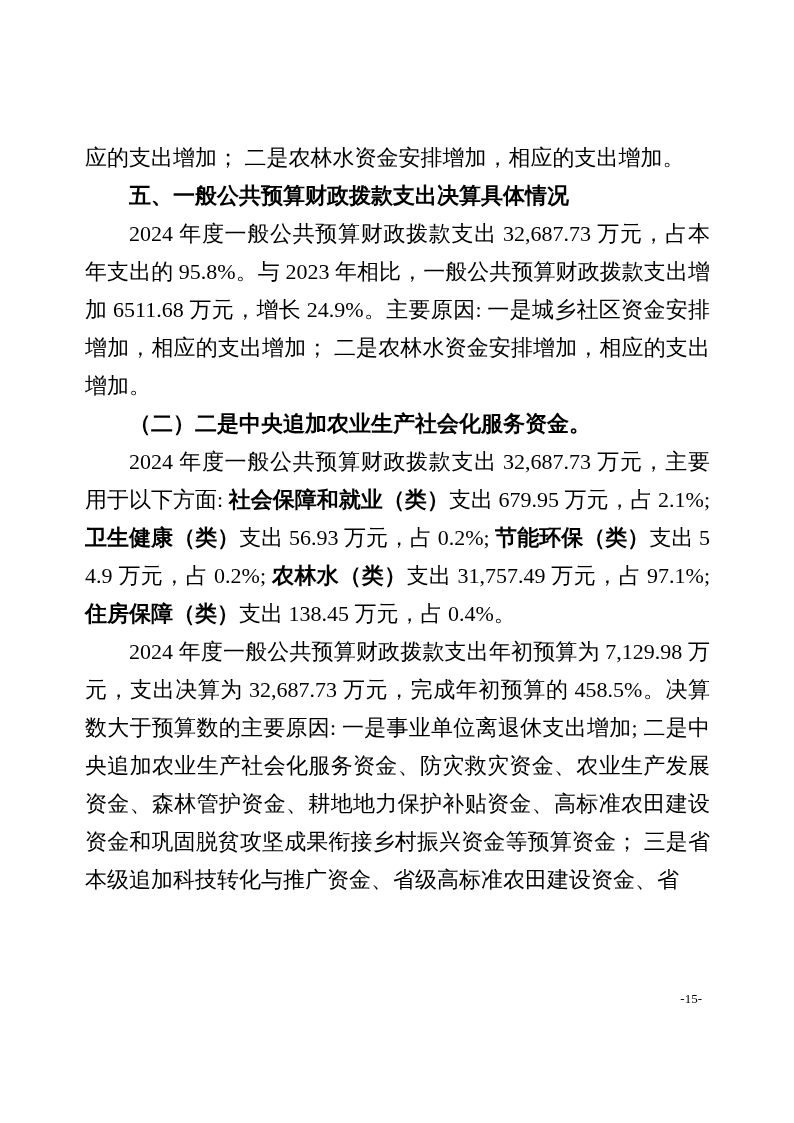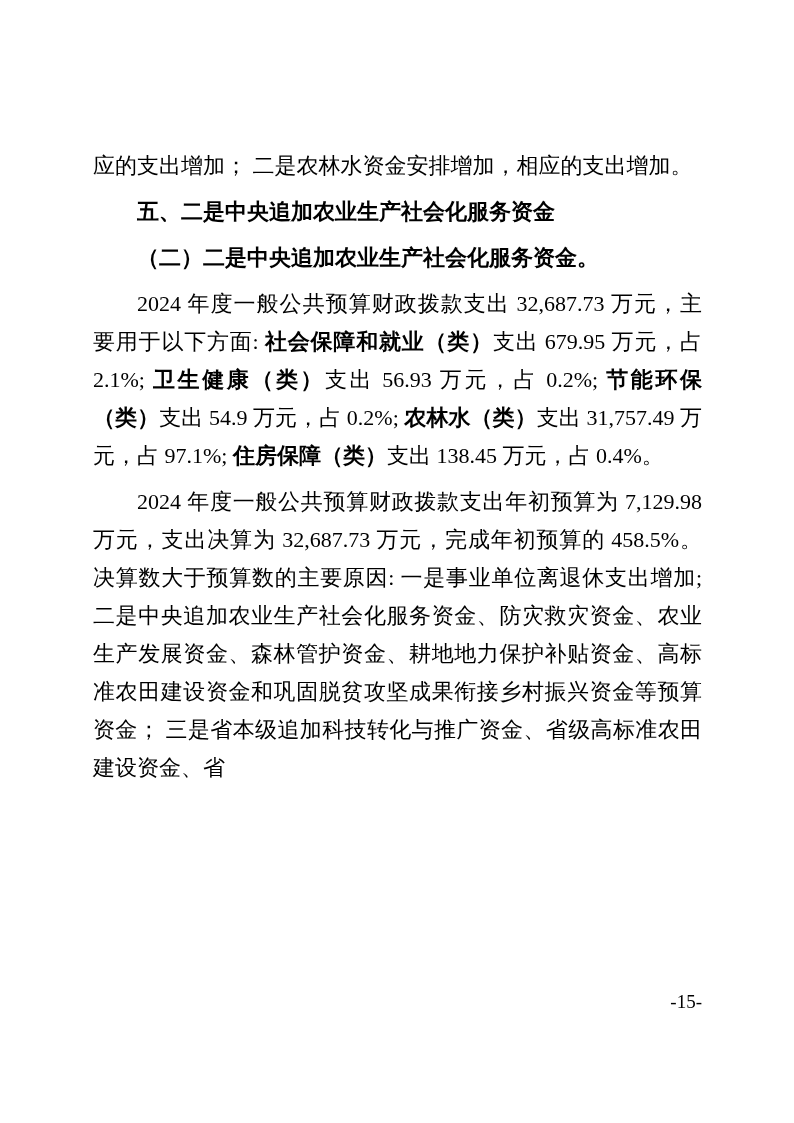--- a/index.html
+++ b/index.html
@@ -20,48 +20,49 @@
     position: absolute;
     left: 85px;
     top: 139px;
     width: 625px;
     font-size: 22px;
     line-height: 38px;
     text-align: justify;
     word-break: break-all;
   }
   p.para {
-    margin: 8px;
+    margin: 0;
     padding: 0;
     text-indent: 2em;
   }
   p.para.no-indent {
     text-indent: 0;
   }
   p.para.heading {
     font-family: "Liberation Sans", sans-serif;
     font-weight: bold;
     text-align: left;
   }
   .run { font-weight: normal; }
   .run.bold { font-weight: bold; }
   .page-number {
     position: absolute;
     top: 991px;
     right: 92px;
-    font-size: 19px;
+    font-size: 13px;
     font-family: "Liberation Serif", serif;
     color: #000000;
   }
 </style>
 </head>
 <body>
 
 <div class="page">
   <div class="doc-content">
       <p class="para no-indent"><span class="run">应的支出增加； 二是农林水资金安排增加，相应的支出增加。</span></p>
-      <p class="para heading"><span class="run bold">五、二是中央追加农业生产社会化服务资金</span></p>
+      <p class="para heading"><span class="run bold">五、一般公共预算财政拨款支出决算具体情况</span></p>
+      <p class="para"><span class="run">2024 年度一般公共预算财政拨款支出 32,687.73 万元，占本年支出的 95.8%。与 2023 年相比，一般公共预算财政拨款支出增加 6511.68 万元，增长 24.9%。主要原因: 一是城乡社区资金安排增加，相应的支出增加； 二是农林水资金安排增加，相应的支出增加。</span></p>
       <p class="para heading"><span class="run bold">（二）二是中央追加农业生产社会化服务资金。</span></p>
       <p class="para"><span class="run">2024 年度一般公共预算财政拨款支出 32,687.73 万元，主要用于以下方面: </span><span class="run bold">社会保障和就业（类）</span><span class="run">支出 679.95 万元，占 2.1%; </span><span class="run bold">卫生健康（类）</span><span class="run">支出 56.93 万元，占 0.2%; </span><span class="run bold">节能环保（类）</span><span class="run">支出 54.9 万元，占 0.2%; </span><span class="run bold">农林水（类）</span><span class="run">支出 31,757.49 万元，占 97.1%; </span><span class="run bold">住房保障（类）</span><span class="run">支出 138.45 万元，占 0.4%。</span></p>
       <p class="para"><span class="run">2024 年度一般公共预算财政拨款支出年初预算为 7,129.98 万元，支出决算为 32,687.73 万元，完成年初预算的 458.5%。决算数大于预算数的主要原因: 一是事业单位离退休支出增加; 二是中央追加农业生产社会化服务资金、防灾救灾资金、农业生产发展资金、森林管护资金、耕地地力保护补贴资金、高标准农田建设资金和巩固脱贫攻坚成果衔接乡村振兴资金等预算资金； 三是省本级追加科技转化与推广资金、省级高标准农田建设资金、省</span></p>
     </div>
   <div class="page-number">-15-</div>
 </div>
 
 </body></html>

